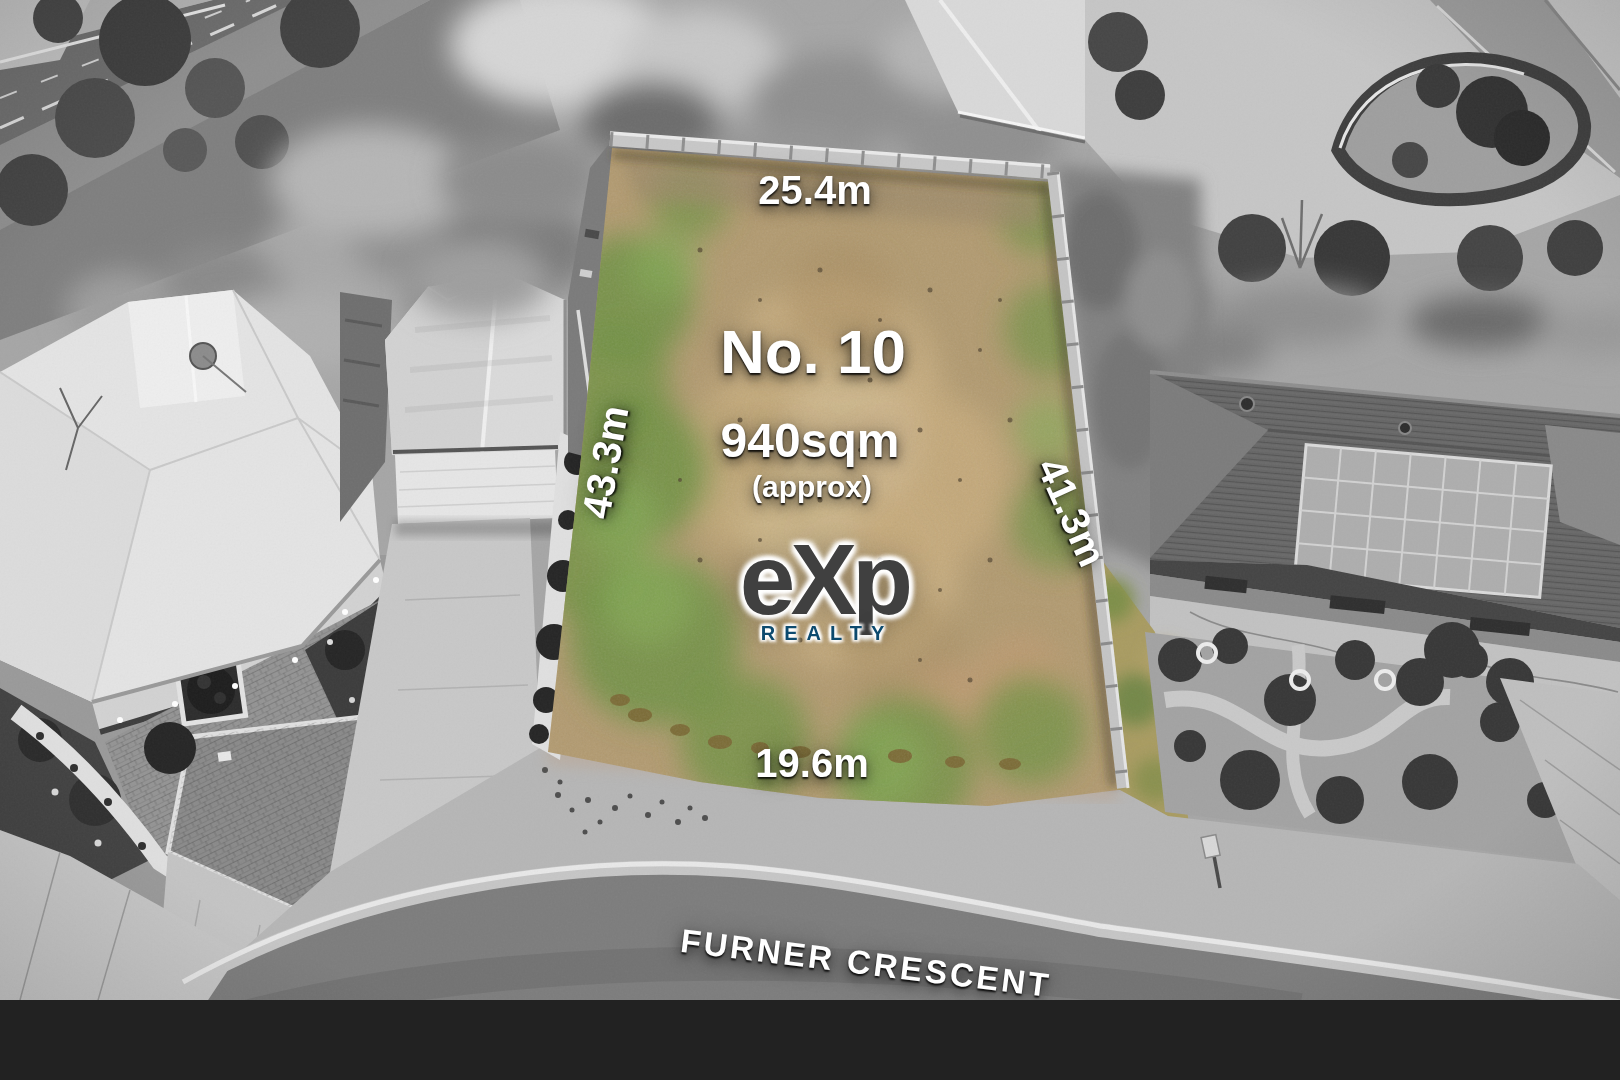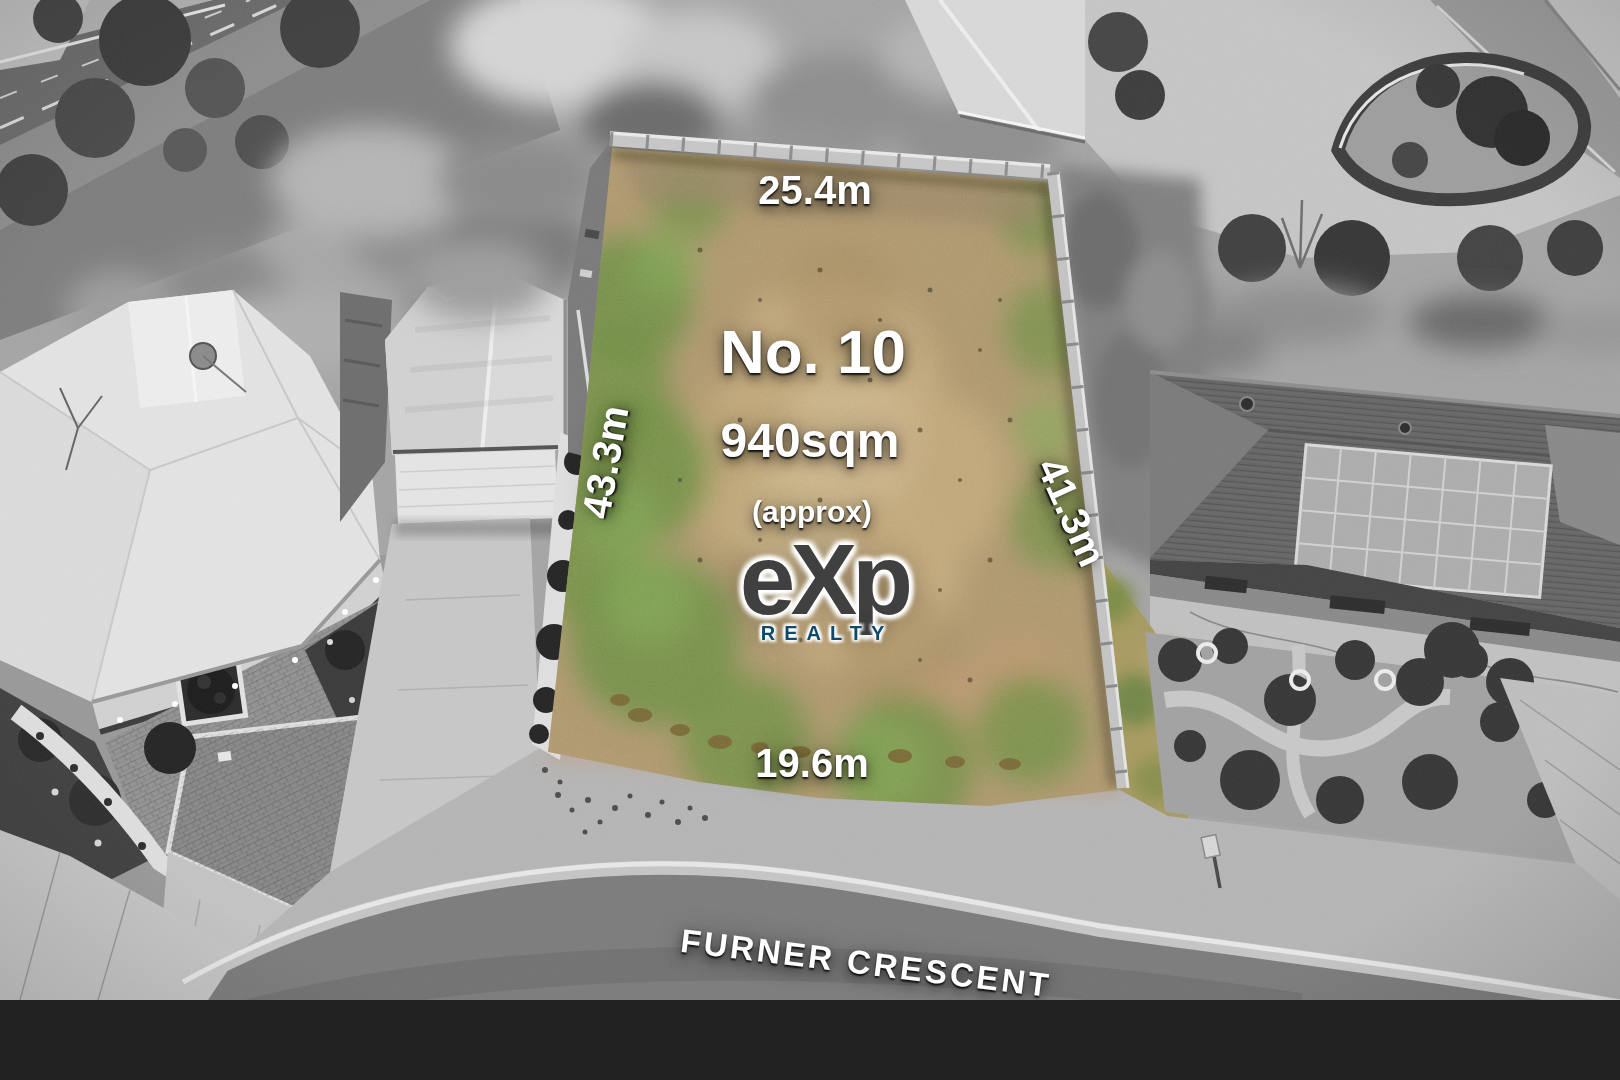--- a/index.html
+++ b/index.html
@@ -7,21 +7,21 @@
          font-family:"Liberation Sans",sans-serif;background:#a6a6a6;}
   .stage svg{position:absolute;left:0;top:0;}
   .overlay{position:absolute;left:0;top:0;width:100%;height:100%;}
   .lbl{position:absolute;transform:translate(-50%,-50%);color:#fff;font-weight:700;
        white-space:nowrap;line-height:1;
        text-shadow:0 2px 2px rgba(0,0,0,.85),0 5px 12px rgba(0,0,0,.55),0 0 26px rgba(0,0,0,.35);}
   .dim{font-size:40px;}
   #dim-top{left:815px;top:190px;}
   #lot-number{left:813px;top:352px;font-size:62px;}
   #lot-area{left:810px;top:441px;font-size:48px;}
-  #area-approx{left:812px;top:487px;font-size:30px;margin-top:25px;}
+  #area-approx{left:812px;top:487px;font-size:30px;}
   #dim-bottom{left:812px;top:737px;margin-top:26px;}
   #dim-left{left:605px;top:462px;transform:translate(-50%,-50%) rotate(-80deg);}
   #dim-right{left:1072px;top:512px;transform:translate(-50%,-50%) rotate(66deg);}
   #street-name{left:866px;top:963px;font-size:33px;letter-spacing:3px;
                transform:translate(-50%,-50%) rotate(7deg);}
   #brand{position:absolute;left:824px;top:592px;transform:translate(-50%,-50%);
          text-align:center;}
   #brand .name{font-size:100px;font-weight:700;color:#404040;line-height:.8;letter-spacing:-5px;
     text-shadow:0 0 2px #fff,0 0 3px #fff,0 0 4px #fff,0 0 6px #fff,0 0 8px #fff,
       3px 3px 5px #fff,-3px 3px 5px #fff,3px -3px 5px #fff,-3px -3px 5px #fff,

